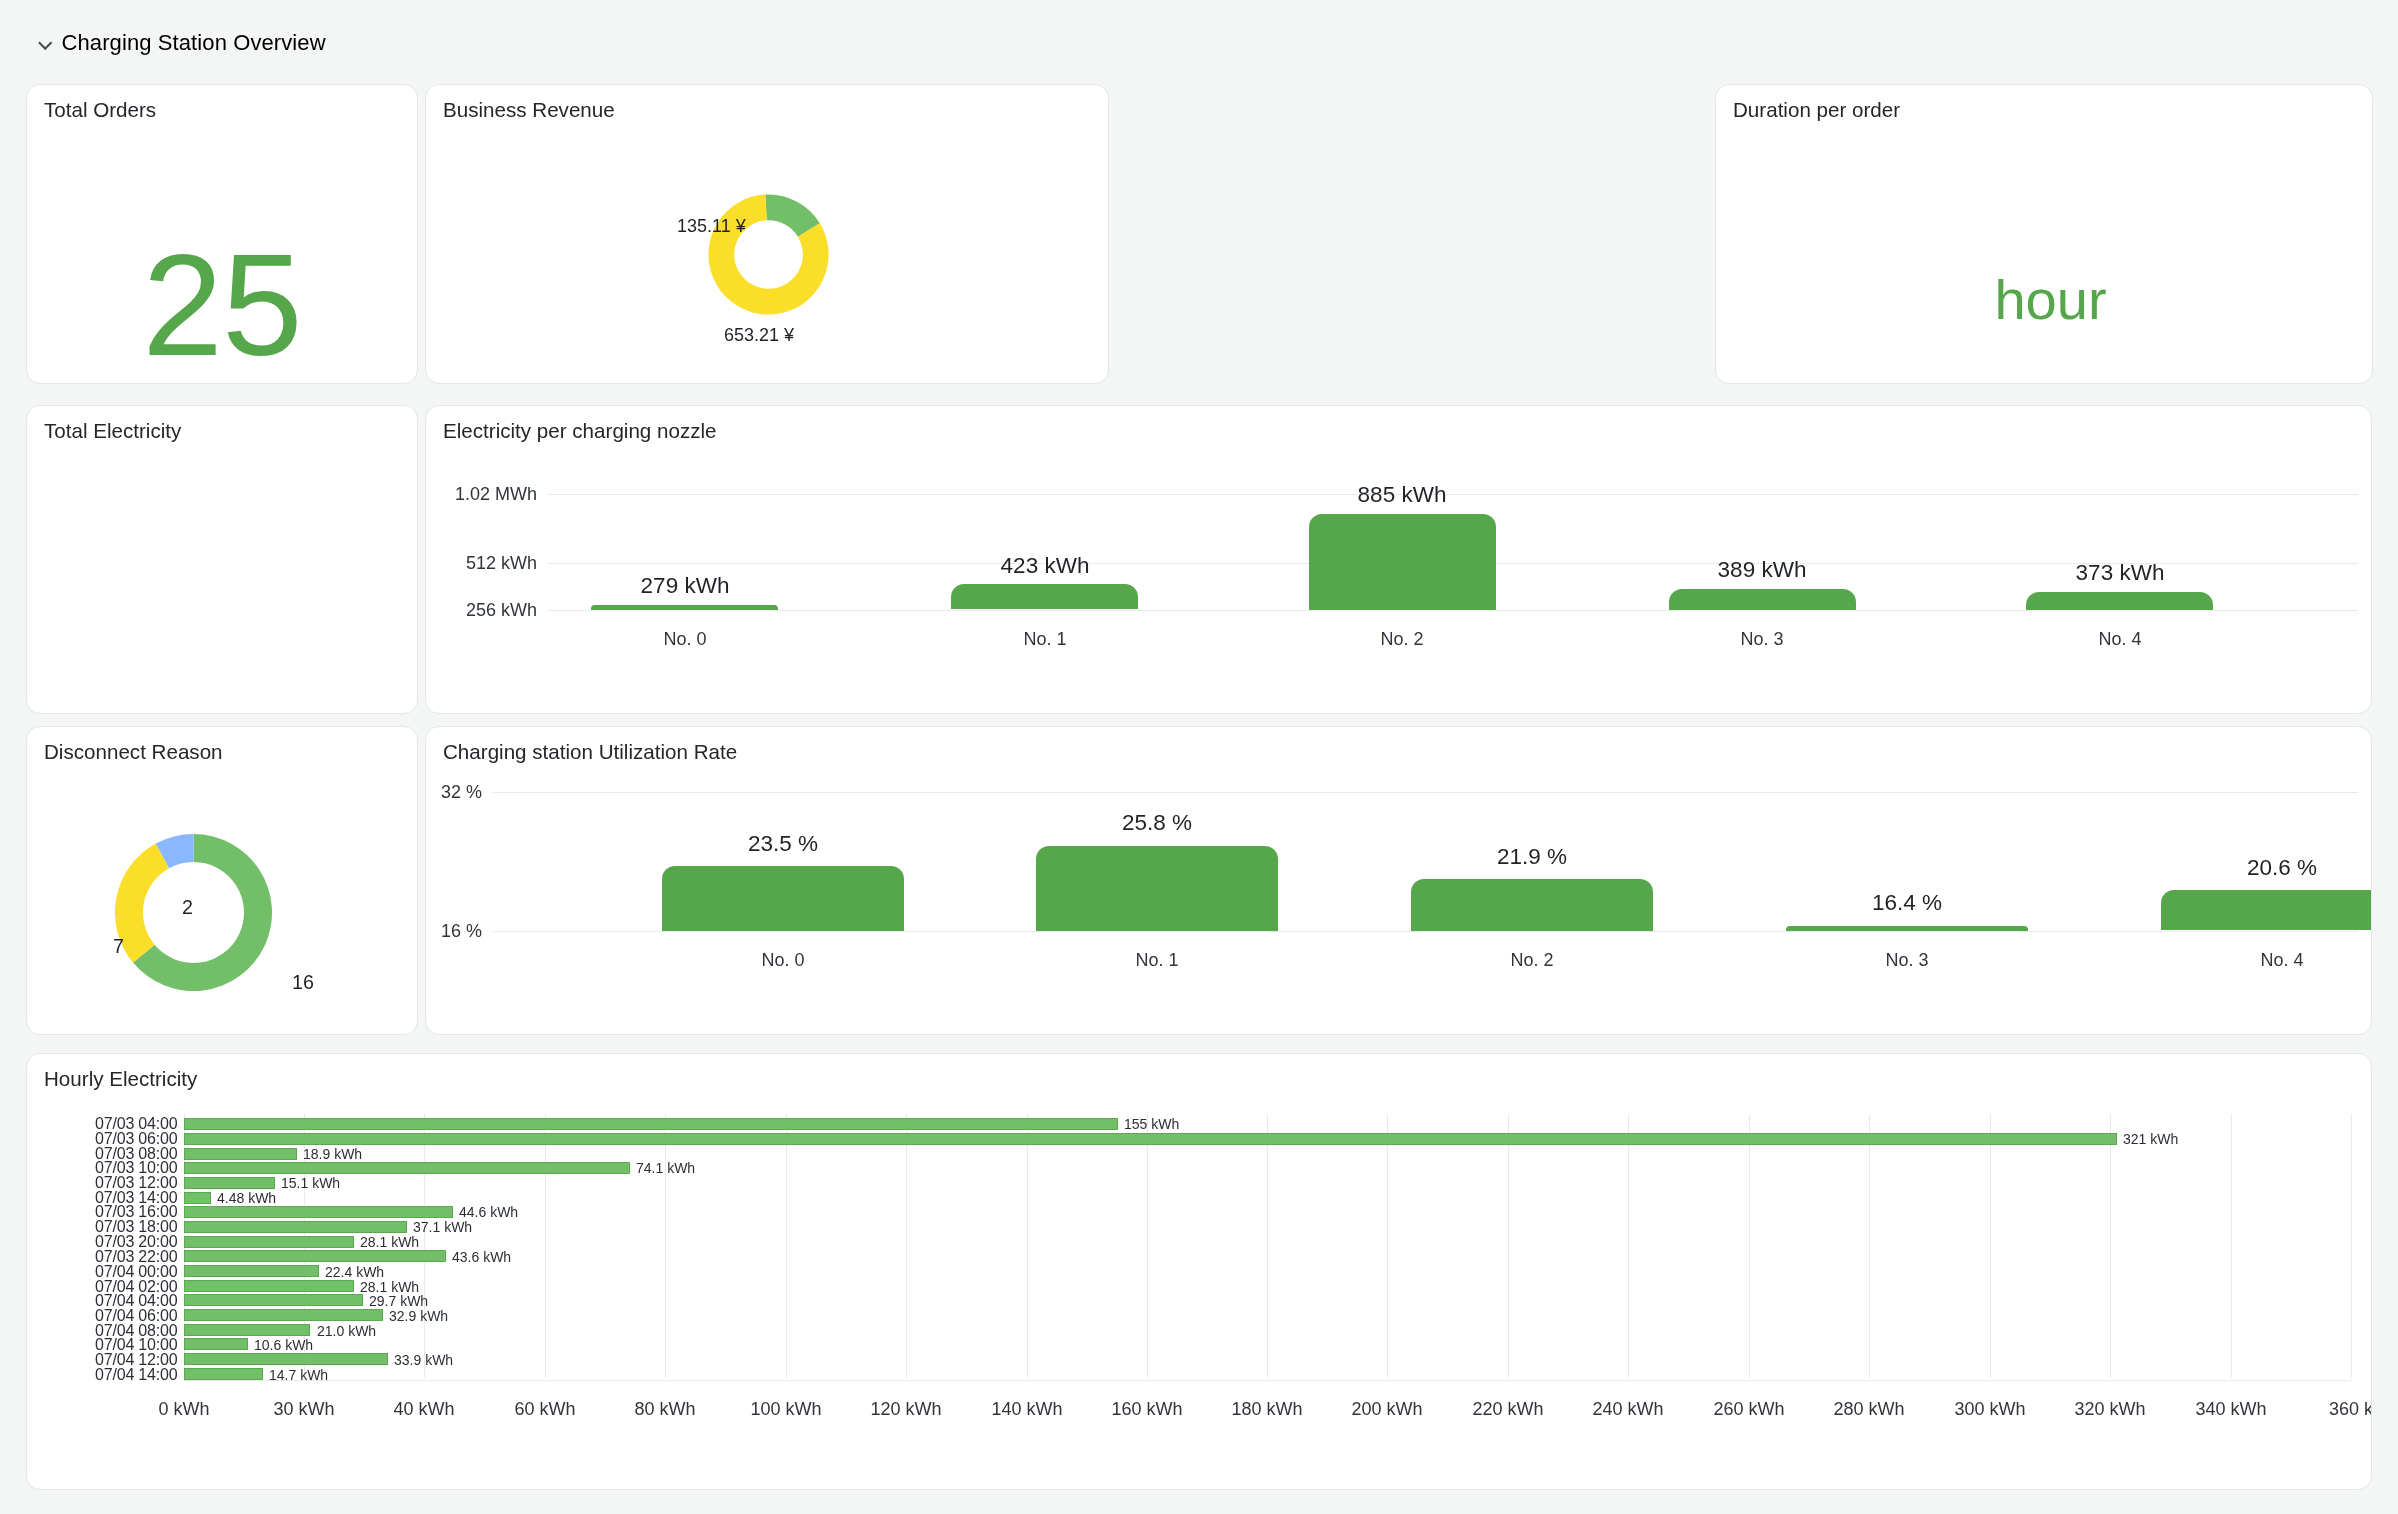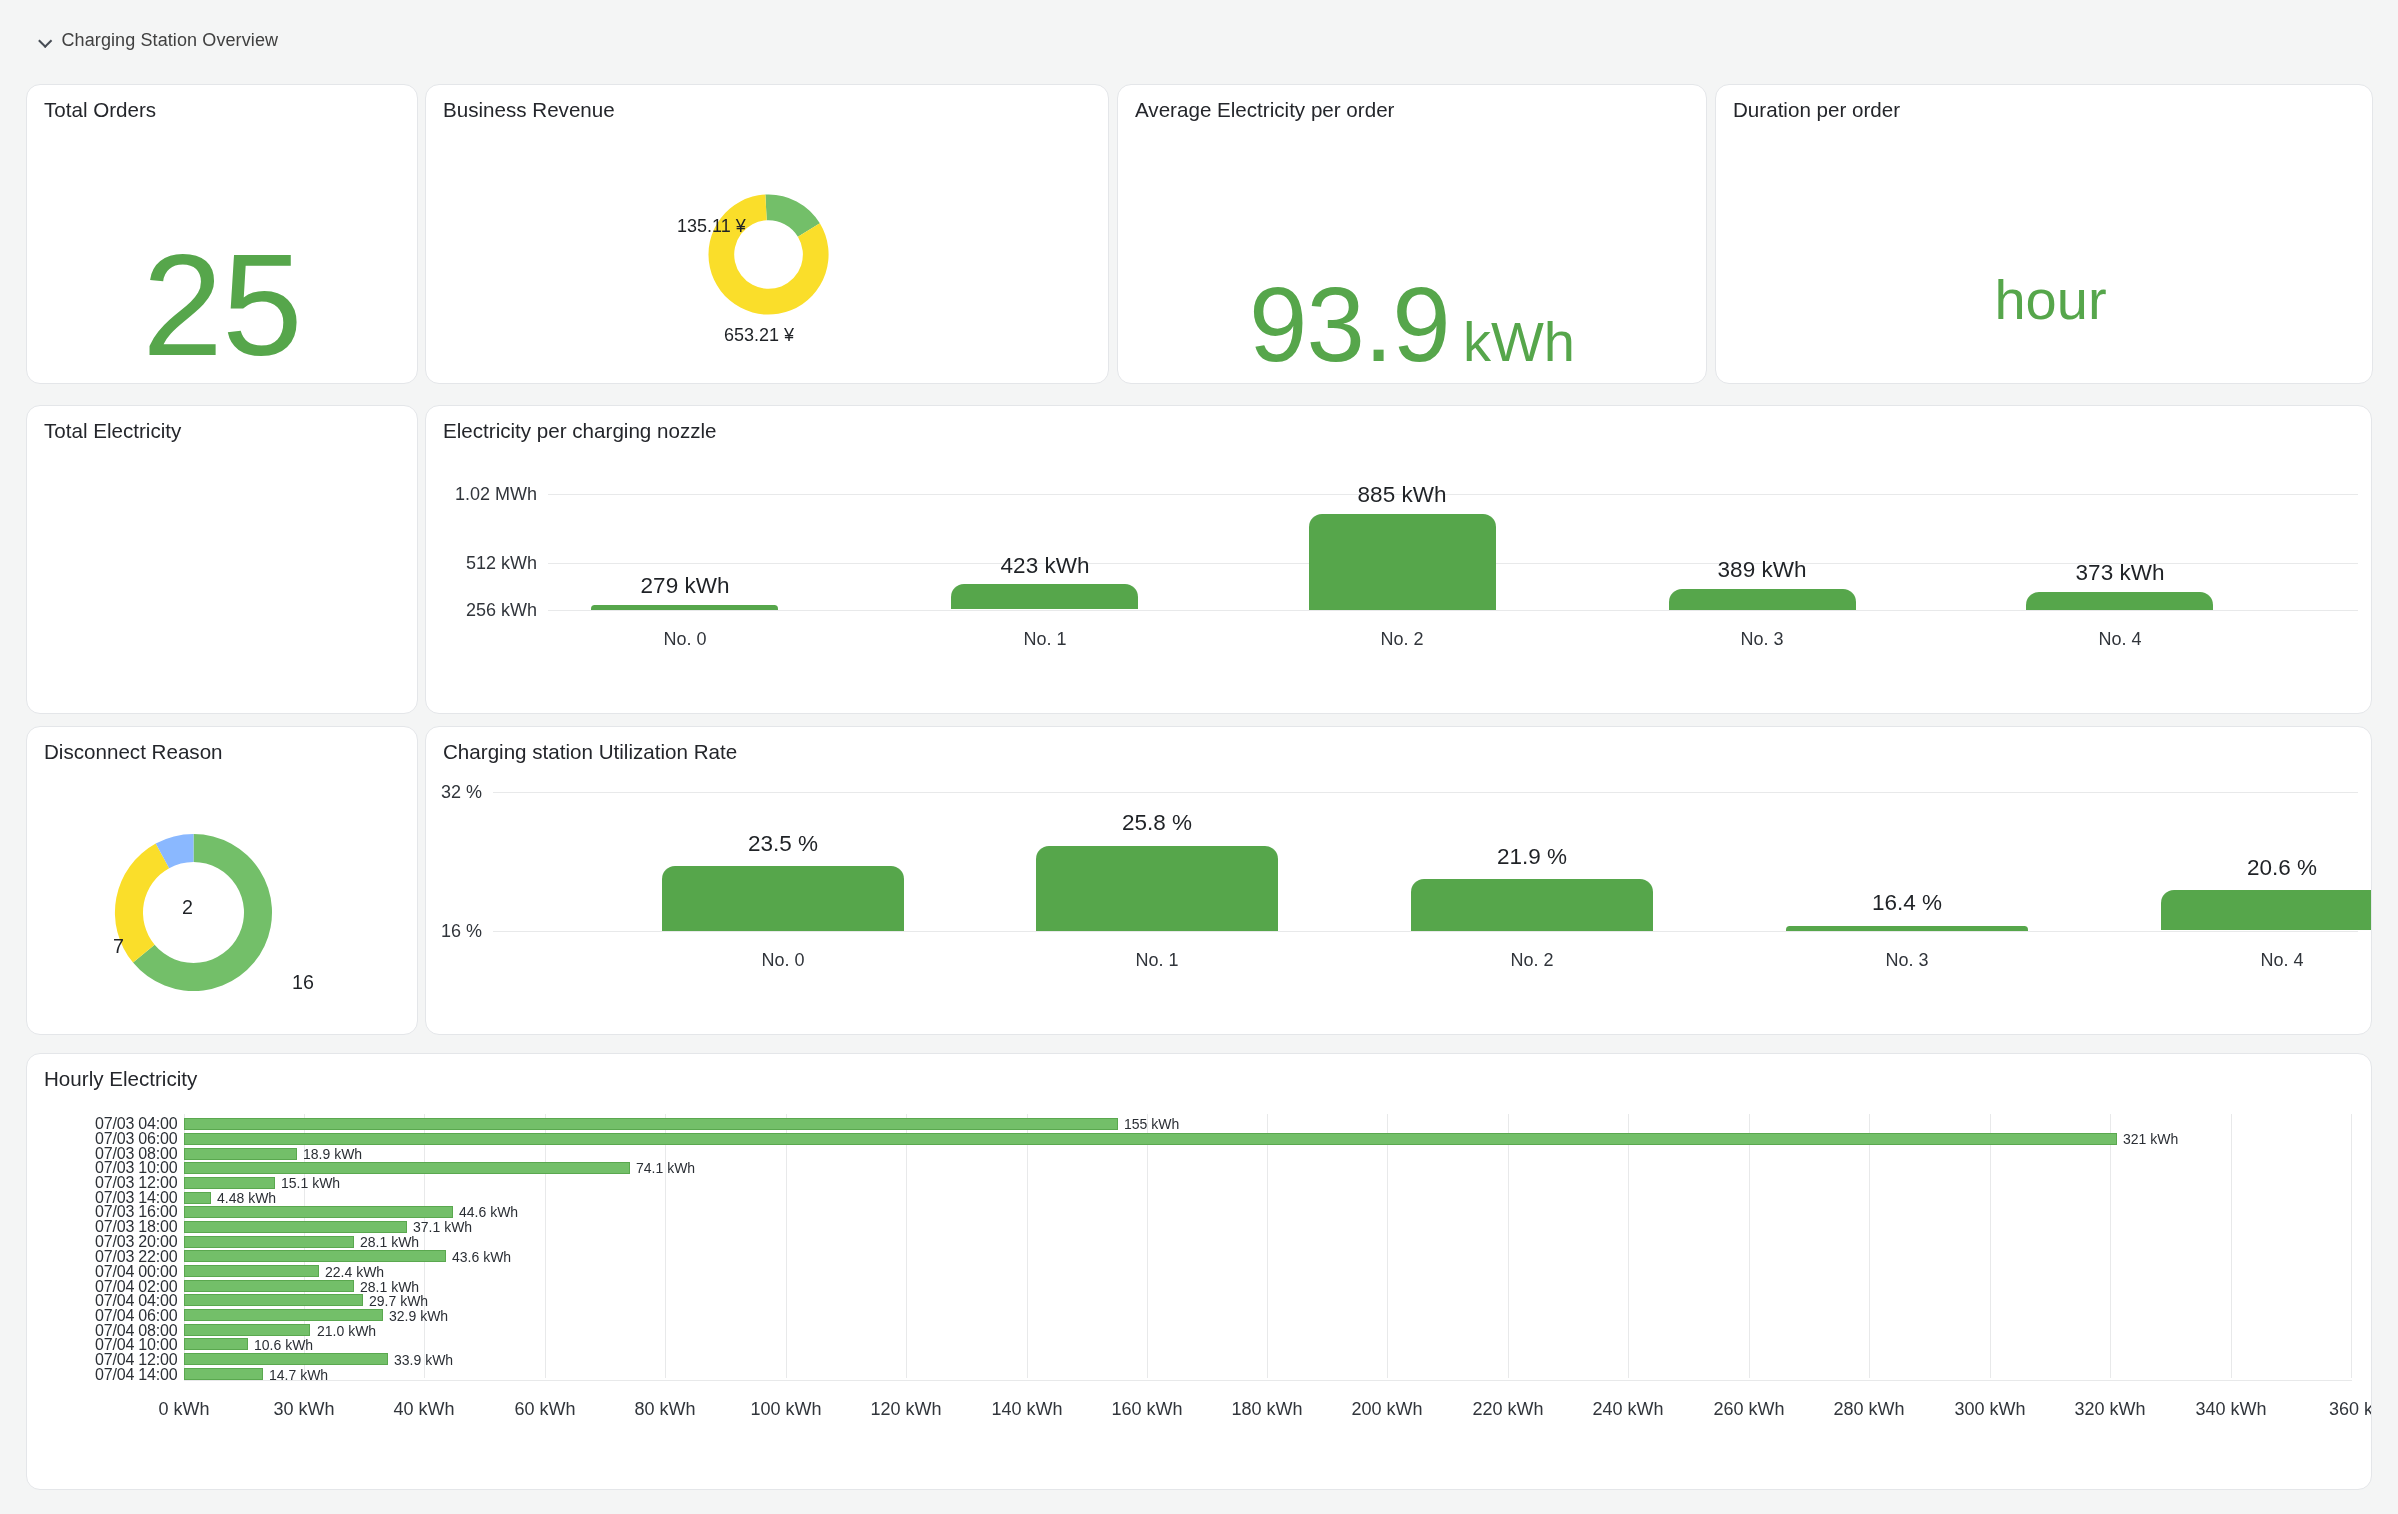--- a/index.html
+++ b/index.html
@@ -34,22 +34,22 @@
   .row-chevron::before {
     content: "";
     position: absolute;
     left: 2.8px; top: 3.7px;
     width: 8.4px; height: 8.4px;
     border-right: 2.1px solid #464c54;
     border-bottom: 2.1px solid #464c54;
     transform: rotate(45deg);
   }
   .row-title {
-    font-size: 18px;
-    color: #404040;
+    font-size: 22px;
+    color: #000000;
     font-weight: 400;
     letter-spacing: 0.1px;
     white-space: nowrap;
   }
 
   
   .panel {
     position: absolute;
     background: #ffffff;
     border: 0.9px solid #e4e6e9;
@@ -206,27 +206,20 @@
           <path d="M 0 -64 A 64 64 0 0 1 56.4 -30.3 L 32.3 -17.3 A 36.6 36.6 0 0 0 0 -36.6 Z" fill="#73bf69" transform="rotate(-3)"></path>
 
           <path d="M 56.4 -30.3 A 64 64 0 1 1 0 -64 L 0 -36.6 A 36.6 36.6 0 1 0 32.3 -17.3 Z" fill="#fade2a" transform="rotate(-3)"></path>
         </g>
       </svg>
     </div>
     <div class="donut-label" style="left:251px; top:131px;">135.11 ¥</div>
     <div class="donut-label" style="left:298px; top:240px;">653.21 ¥</div>
   </div>
 
-  <div class="panel" style="left:1117px; top:84px; width:590px; height:300px;">
-    <div class="panel-title">Average Electricity per order</div>
-    <div class="stat-wrap" style="top:187px;">
-      <span class="stat-value" style="font-size:105px; color:#56a64b;">93.9</span>
-      <span class="stat-unit" style="font-size:56px; color:#56a64b;">kWh</span>
-    </div>
-  </div>
 
   <div class="panel" style="left:1715px; top:84px; width:658px; height:300px;">
     <div class="panel-title">Duration per order</div>
     <div class="stat-wrap" style="top:187px;">
       <span class="stat-unit" style="font-size:56px; color:#56a64b;">hour</span>
     </div>
   </div>
 
   <div class="panel" style="left:26px; top:405px; width:392px; height:309px;">
     <div class="panel-title">Total Electricity</div>

